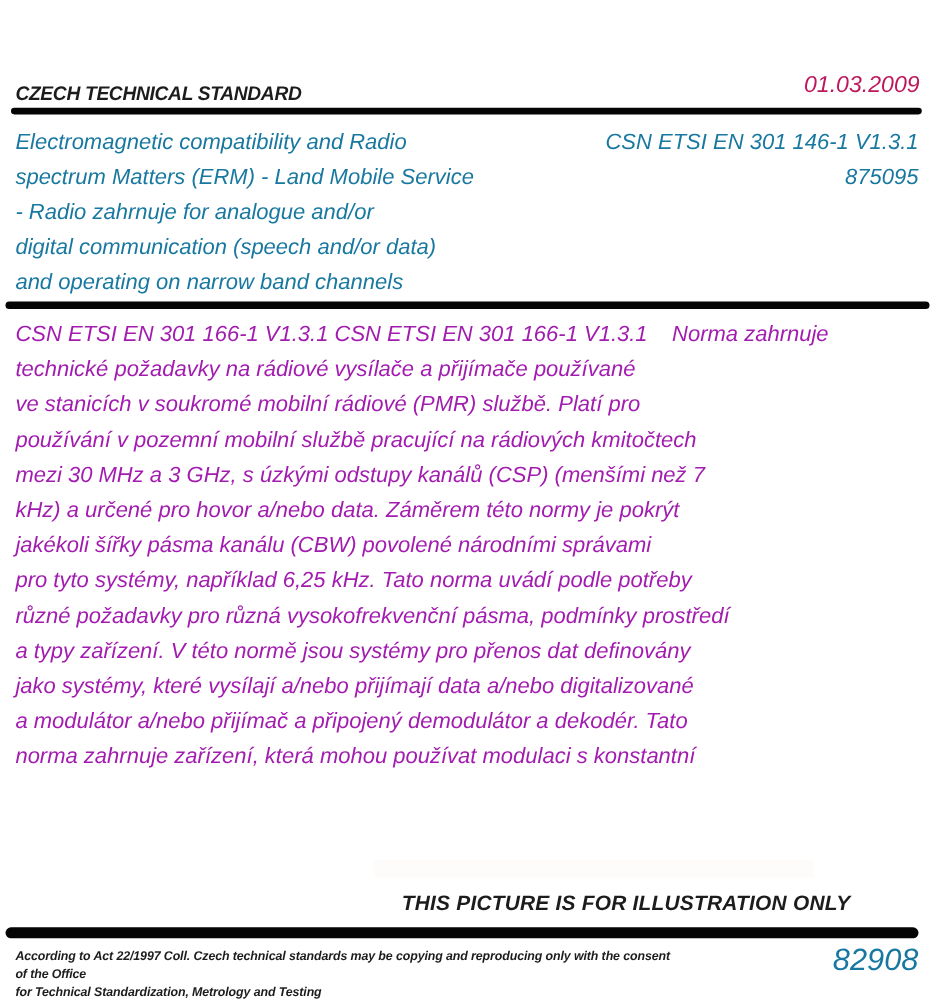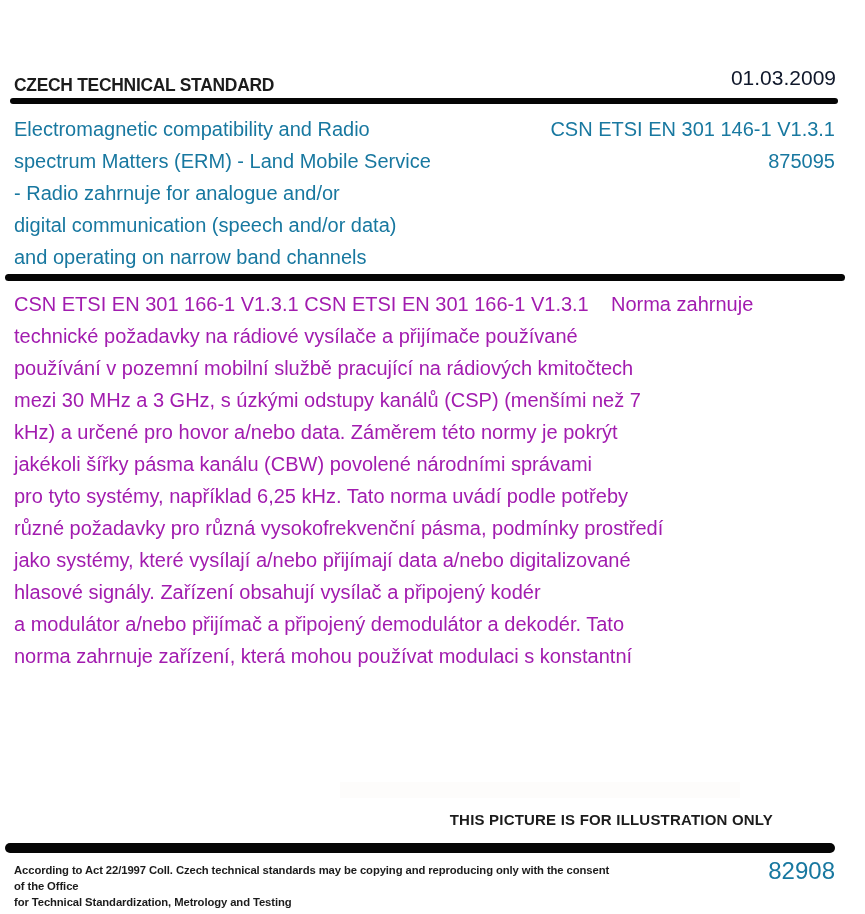--- a/index.html
+++ b/index.html
@@ -7,40 +7,41 @@
     padding: 0;
     background: #ffffff;
     font-family: "Liberation Sans", sans-serif;
   }
   .page {
     position: relative;
     width: 865px;
     height: 914px;
     background: #ffffff;
     overflow: hidden;
+    font-style: italic;
   }
 
   
   .header-title {
     position: absolute;
     left: 14px;
     top: 75px;
     font-size: 18px;
     font-weight: bold;
     letter-spacing: -0.3px;
     color: #1c1c1c;
     transform: scaleX(0.97);
     transform-origin: left center;
   }
   .header-date {
     position: absolute;
     right: 29px;
     top: 66px;
     font-size: 21px;
-    color: #0f172a;
+    color: #be185d;
   }
   .rule-1 {
     position: absolute;
     left: 10px;
     top: 98px;
     width: 828px;
     height: 6px;
     background: #050505;
     border-radius: 3px;
   }
@@ -91,21 +92,21 @@
     left: 340px;
     top: 782px;
     width: 400px;
     height: 16px;
     background: #fdfcfb;
   }
   .illustration-note {
     position: absolute;
     right: 92px;
     top: 811px;
-    font-size: 15px;
+    font-size: 19px;
     font-weight: bold;
     letter-spacing: 0.2px;
     color: #1c1c1c;
   }
 
   
   .rule-3 {
     position: absolute;
     left: 5px;
     top: 843px;
@@ -124,21 +125,21 @@
     line-height: 16px;
     letter-spacing: -0.1px;
     color: #1c1c1c;
     transform: scaleX(0.98);
     transform-origin: left top;
   }
   .footer-number {
     position: absolute;
     right: 30px;
     top: 857px;
-    font-size: 24px;
+    font-size: 28px;
     color: #1878a0;
   }
 </style>
 </head>
 <body>
 
 <div class="page">
 
   <div class="header-title">CZECH TECHNICAL STANDARD</div>
   <div class="header-date">01.03.2009</div>
@@ -155,28 +156,29 @@
     <div class="designation-col">
       <div>CSN ETSI EN 301 146-1 V1.3.1</div>
       <div>875095</div>
     </div>
   </div>
   <div class="rule-2"></div>
 
   <div class="abstract">
     <div class="abstract-line">CSN ETSI EN 301 166-1 V1.3.1 CSN ETSI EN 301 166-1 V1.3.1    Norma zahrnuje</div>
     <div class="abstract-line">technické požadavky na rádiové vysílače a přijímače používané</div>
+    <div class="abstract-line">ve stanicích v soukromé mobilní rádiové (PMR) službě. Platí pro</div>
     <div class="abstract-line">používání v pozemní mobilní službě pracující na rádiových kmitočtech</div>
     <div class="abstract-line">mezi 30 MHz a 3 GHz, s úzkými odstupy kanálů (CSP) (menšími než 7</div>
     <div class="abstract-line">kHz) a určené pro hovor a/nebo data. Záměrem této normy je pokrýt</div>
     <div class="abstract-line">jakékoli šířky pásma kanálu (CBW) povolené národními správami</div>
     <div class="abstract-line">pro tyto systémy, například 6,25 kHz. Tato norma uvádí podle potřeby</div>
     <div class="abstract-line">různé požadavky pro různá vysokofrekvenční pásma, podmínky prostředí</div>
+    <div class="abstract-line">a typy zařízení. V této normě jsou systémy pro přenos dat definovány</div>
     <div class="abstract-line">jako systémy, které vysílají a/nebo přijímají data a/nebo digitalizované</div>
-    <div class="abstract-line">hlasové signály. Zařízení obsahují vysílač a připojený kodér</div>
     <div class="abstract-line">a modulátor a/nebo přijímač a připojený demodulátor a dekodér. Tato</div>
     <div class="abstract-line">norma zahrnuje zařízení, která mohou používat modulaci s konstantní</div>
   </div>
 
   <div class="ghost-smudge"></div>
 
   <div class="illustration-note">THIS PICTURE IS FOR ILLUSTRATION ONLY</div>
 
   <div class="rule-3"></div>
   <div class="footer-legal">

